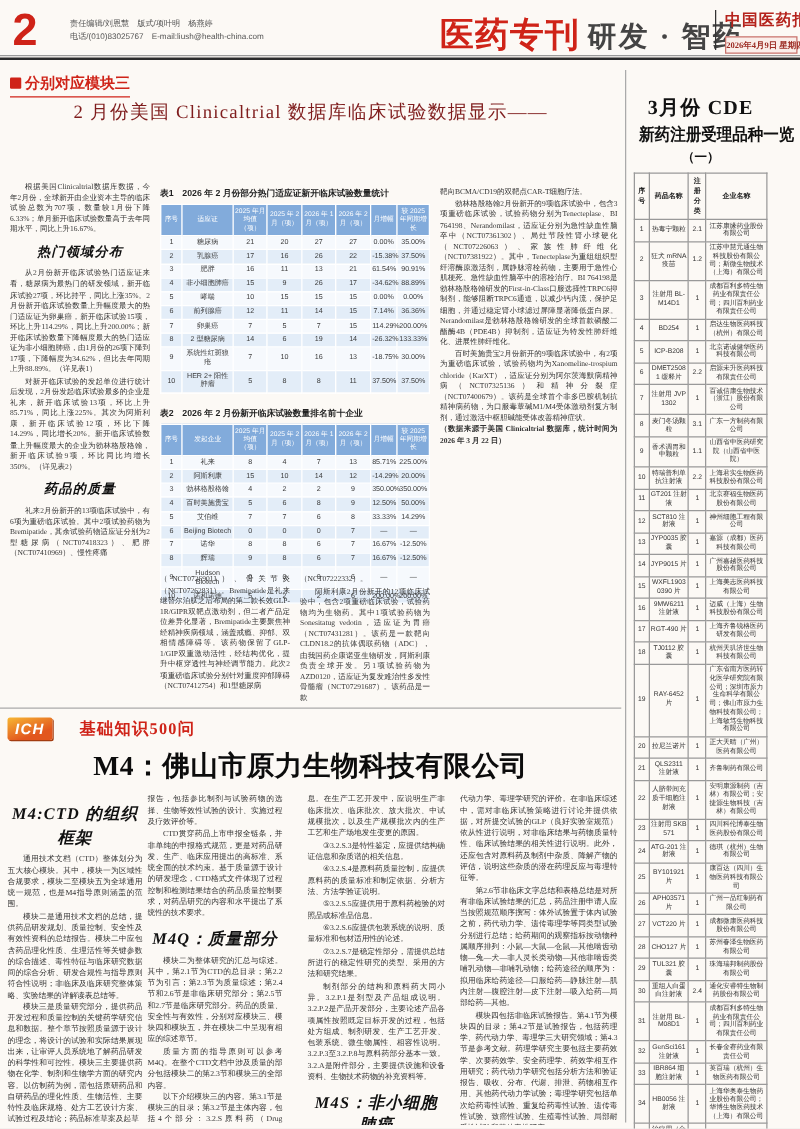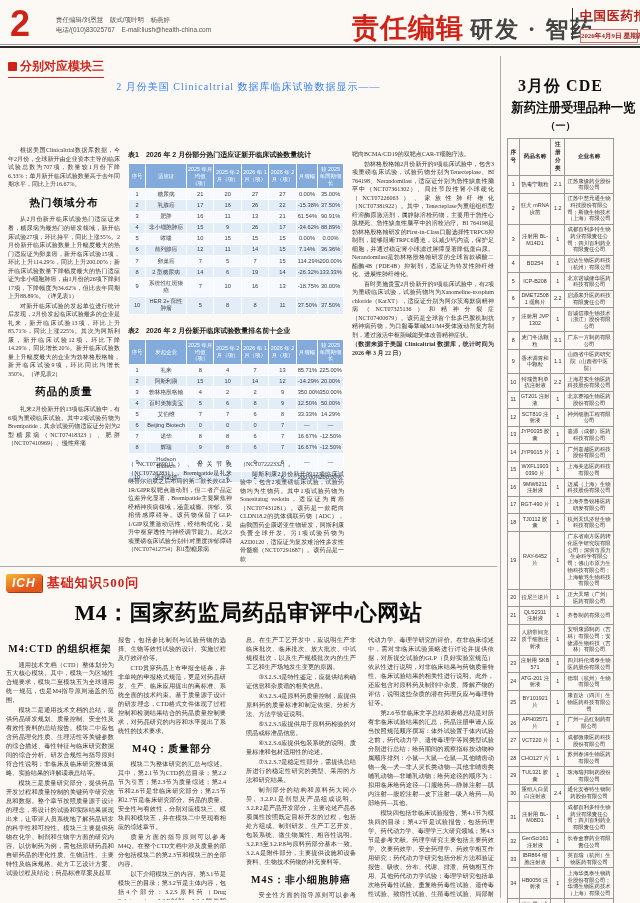--- a/index.html
+++ b/index.html
@@ -23,34 +23,34 @@
   .paper-date { margin-top:4px; color:#9c2c24; font-size:6.8px; font-weight:bold;
     border:1px solid #c9736c; padding:1px 0; background:#faeeea; white-space:nowrap;}
   .head-rule { position:absolute; left:0; top:44px; width:640px; border-top:1px solid #999;
     border-bottom:2.5px solid #2b2b2b; height:4px;}
   
   .sec-tag { position:absolute; left:8px; top:58px; color:#cf2318; font-weight:900;
     font-size:12px; border-bottom:1.5px solid #cf2318; padding-bottom:2px; white-space:nowrap;}
   .sec-tag .sq { display:inline-block; width:9px; height:9px; background:#cf2318; margin-right:3px;
     vertical-align:-1px; border-radius:1px;}
   .kicker { position:absolute; left:0; top:80px; width:497px; text-align:center;
-    font-size:10px; color:#3b82f6; letter-spacing:1px;}
+    font-size:15px; color:#7f1d1d; letter-spacing:1px;}
   .headline { position:absolute; left:0; top:97px; width:497px; text-align:center; white-space:nowrap;}
   .headline span { display:inline-block; font-size:34px; font-weight:900; color:#0b0b0b;
     transform:scaleX(.63) scaleY(1.12); transform-origin:center top; letter-spacing:0px;}
   
   .col { position:absolute; overflow:hidden; text-align:justify; font-size:6px; line-height:1.42; color:#333;}
   .c1 { left:8px;  top:146px; width:112px; height:416px; }
   .c2 { left:128px; top:460px; width:104px; height:102px; }
   .c3 { left:240px; top:460px; width:104px; height:102px; }
   .c4 { left:352px; top:150px; width:142px; height:412px; }
   .blk-p, .blk-pc, .blk-src { margin-bottom:1px; }
   .blk-p { text-indent:2em; }
   .blk-src { font-weight:bold; }
-  .blk-h { font-size:10.5px; font-weight:900; text-align:center; margin:7px 0 5px; color:#111; letter-spacing:1px;}
+  .blk-h { font-size:10.5px; font-weight:900; text-align:center; margin:7px 0 5px; color:#111; letter-spacing:1px;font-style:italic;}
   
   .tables { position:absolute; left:128px; top:150px; width:216px; }
   .tbl-title { font-family:"Liberation Sans",sans-serif; font-size:7px; font-weight:bold;
     color:#222; margin-bottom:3px; }
   table.datatbl { width:100%; border-collapse:collapse; font-family:"Liberation Sans",sans-serif;
     text-align:center; table-layout:fixed; }
   table.datatbl th { background:#82abdb; color:#fff; font-weight:normal; font-size:5.4px;
     padding:2px 1px; border:1px solid #fff; line-height:1.25;}
   table.datatbl td { font-size:5.7px; color:#3c3c3c; padding:1.5px 1px; border:1px solid #fff; line-height:1.25;}
   table.datatbl tbody tr:nth-child(even) { background:#e3edf8; }
@@ -64,47 +64,47 @@
   .sb-title2 { text-align:center; font-size:13.5px; font-weight:900; color:#111; margin-top:2px; white-space:nowrap; transform:scaleX(.92); transform-origin:center;}
   .sb-title3 { text-align:center; font-size:10px; font-weight:bold; color:#111; margin:2px 0 5px;}
   table.sbt { width:100%; border-collapse:collapse; font-family:"Liberation Sans",sans-serif;
     table-layout:fixed; }
   table.sbt th { font-size:5.6px; font-weight:bold; color:#222; border:0.5px solid #999; padding:2px 1px; text-align:center;}
   table.sbt td { font-size:5.4px; color:#333; border:0.5px solid #999; padding:1.5px 1px; text-align:center; line-height:1.25; word-break:break-all;}
   .sbt th:nth-child(1){width:11%} .sbt th:nth-child(2){width:30%} .sbt th:nth-child(3){width:13%} .sbt th:nth-child(4){width:46%}
   .sb-source { margin-top:3px; text-align:right; font-size:6.3px; font-weight:bold; color:#222;}
   
   .h-divider { position:absolute; left:0; top:566px; width:497px; height:1px; background:#aaa; }
-  .ich-row { position:absolute; left:6px; top:574px; display:flex; align-items:center; gap:5px;}
+  .ich-row { position:absolute; left:6px; top:574px; display:flex; align-items:center; gap:22px;}
   .ich-logo { background:linear-gradient(160deg,#f7b733,#e2571e 70%); color:#fff; font-weight:900;
     font-style:italic; font-family:"Liberation Sans",sans-serif; font-size:12px; padding:2px 6px;
     border-radius:2px; letter-spacing:1px; box-shadow:1px 1px 0 #a33c10;}
   .ich-brand { color:#cf2318; font-weight:900; font-size:13px; letter-spacing:1px;}
   .m4-title { position:absolute; left:0; top:598px; width:497px; text-align:center; white-space:nowrap;}
   .m4-title span { display:inline-block; font-size:22px; font-weight:900; color:#0c0c0c; letter-spacing:.5px;}
   .bcol { position:absolute; top:636px; height:264px; overflow:hidden; text-align:justify;
     font-size:6.2px; line-height:1.45; color:#333;}
   .b1 { left:6px;   width:108px; }
   .b2 { left:118px; width:108px; }
   .b3 { left:246px; width:110px; }
   .b4 { left:368px; width:126px; }
-  .bcol .blk-h { font-size:10px; margin:6px 0 4px; }
+  .bcol .blk-h { font-size:13px; margin:6px 0 4px; }
 </style>
 </head>
 <body>
 
 <div class="page">
 
   <div class="pagenum">2</div>
   <div class="ed-info">
     <div>责任编辑/刘恩慧　版式/项叶明　杨燕婷</div>
     <div>电话/(010)83025767　E-mail:liush@health-china.com</div>
   </div>
   <div class="masthead">
-    <span class="mh-main">责任编辑</span><span class="mh-sub">研发 · 智药</span>
+    <span class="mh-main">医药专刊</span><span class="mh-sub">研发 · 智药</span>
   </div>
   <div class="mh-sep"></div>
   <div class="paper-box">
     <div class="paper-name">中国医药报</div>
     <div class="paper-date">2026年4月9日 星期四</div>
   </div>
   <div class="head-rule"></div>
 
   <div class="sec-tag"><span class="sq"></span><span>分别对应模块三</span></div>
   <div class="kicker">2 月份美国 Clinicaltrial 数据库临床试验数据显示——</div>
@@ -605,21 +605,21 @@
         </tbody>
       </table>
     <div class="sb-source">（来源：国家药监局药品审评中心网站）</div>
   </div>
 
   <div class="h-divider"></div>
   <div class="ich-row">
     <span class="ich-logo">ICH</span>
     <span class="ich-brand">基础知识500问</span>
   </div>
-  <div class="m4-title"><span>M4：国家药监局药品审评中心网站</span></div>
+  <div class="m4-title"><span>M4：佛山市原力生物科技有限公司</span></div>
   <div class="bcol b1">
       <h4 class="blk-h">M4:CTD 的组织框架</h4>
       <p class="blk-p">通用技术文档（CTD）整体划分为五大核心模块。其中，模块一为区域性合规要求，模块二至模块五为全球通用统一规范，也是M4指导原则涵盖的范围。</p>
       <p class="blk-p">模块二是通用技术文档的总结，提供药品研发规划、质量控制、安全性及有效性资料的总结报告。模块二中应包含药品理化性质、生理活性等关键参数的综合描述、毒性特征与临床研究数据间的综合分析、研发合规性与指导原则符合性说明；非临床及临床研究整体策略、实验结果的详解读表总结等。</p>
       <p class="blk-p">模块三是质量研究部分，提供药品开发过程和质量控制的关键药学研究信息和数据。整个章节按照质量源于设计的理念，将设计的试验和实际结果展现出来，让审评人员系统地了解药品研发的科学性和可控性。模块三主要提供药物在化学、制剂和生物学方面的研究内容。以仿制药为例，需包括原研药品和自研药品的理化性质、生物活性、主要特性及临床规格、处方工艺设计方案、试验过程及结论；药品标准草案及起草</p>
     </div>
   <div class="bcol b2">
       <p class="blk-pc">报告，包括参比制剂与试验药物的选择、生物等效性试验的设计、实施过程及疗效评价等。</p>
       <p class="blk-p">CTD贯穿药品上市申报全链条，并非单纯的申报格式规范，更是对药品研发、生产、临床应用提出的高标准、系统全面的技术约束。基于质量源于设计的研发理念，CTD格式文件体现了过程控制和检测结果结合的药品质量控制要求，对药品研究的内容和水平提出了系统性的技术要求。</p>
       <h4 class="blk-h">M4Q：质量部分</h4>

